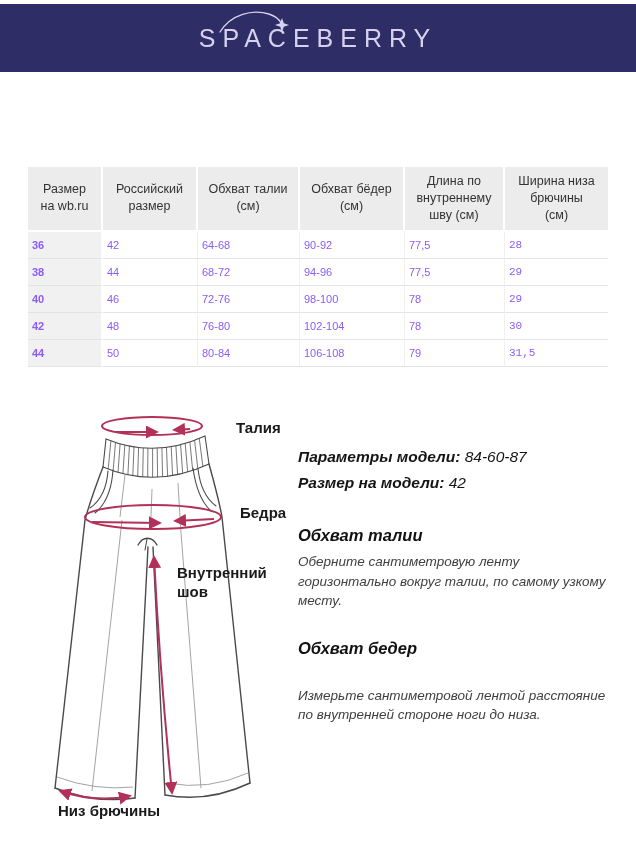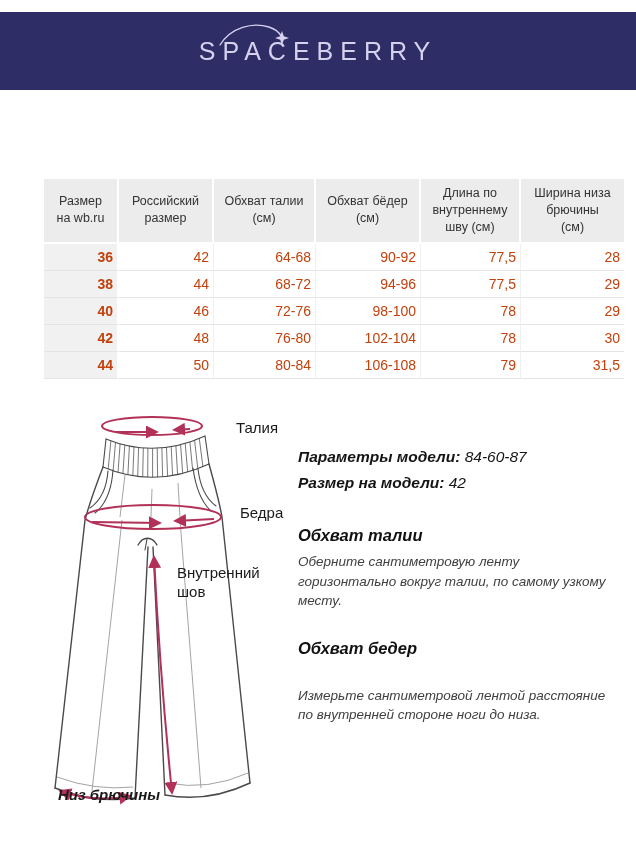--- a/index.html
+++ b/index.html
@@ -5,45 +5,45 @@
   :root{
     --navy:#2e2d66;
     --navy-text:#d6d2ee;
     --accent:#b23158;
   }
   *{margin:0;padding:0;box-sizing:border-box;}
   body{background:#fff;font-family:"Liberation Sans",sans-serif;}
   .page{position:relative;width:636px;height:848px;background:#fff;margin:0 auto;overflow:hidden;}
 
   
-  .brand-header{position:absolute;top:12px;left:0;width:100%;height:78px;background:var(--navy);
+  .brand-header{position:absolute;top:4px;left:0;width:100%;height:68px;background:var(--navy);
     display:flex;align-items:center;justify-content:center;}
   .brand-wrap{position:relative;display:inline-block;}
   .brand-title{font-size:25px;letter-spacing:7px;font-weight:400;color:var(--navy-text);}
   .comet{position:absolute;left:18px;top:-16px;width:75px;height:32px;}
 
   
-  .size-table{position:absolute;left:28px;top:179px;width:580px;border-collapse:separate;border-spacing:0;table-layout:fixed;margin-left:16px;}
+  .size-table{position:absolute;left:28px;top:167px;width:580px;border-collapse:separate;border-spacing:0;table-layout:fixed;}
   .size-table th{background:#ececec;color:#333;font-weight:400;font-size:12.5px;line-height:1.35;
     text-align:center;vertical-align:middle;height:57px;padding:6px 2px;white-space:pre-line;
     border-right:2px solid #fff;border-bottom:2px solid #fff;}
   .size-table th:last-child{border-right:none;}
-  .size-table td{background:#fff;color:#c2410c;font-size:14px;text-align:right;vertical-align:middle;
+  .size-table td{background:#fff;color:#8b5cf6;font-size:11px;text-align:left;vertical-align:middle;
     height:27px;padding:2px 4px;border-bottom:1px solid #e4e4e4;border-right:1px solid #f0f0f0;}
-  .size-table td:last-child{border-right:none;}
+  .size-table td:last-child{border-right:none;font-family:Liberation Mono, monospace;}
   .size-table td:first-child{background:#f1f1f1;font-weight:700;border-right:2px solid #fff;}
 
   
   .diagram{position:absolute;left:20px;top:405px;width:270px;height:440px;}
   .diagram svg{position:absolute;left:0;top:0;}
-  .diagram-label{position:absolute;font-size:15px;font-weight:400;color:#1a1a1a;line-height:19px;}
+  .diagram-label{position:absolute;font-size:15px;font-weight:700;color:#1a1a1a;line-height:19px;}
   .lbl-waist{left:216px;top:13px;}
   .lbl-hips{left:220px;top:98px;}
   .lbl-inseam{left:157px;top:158px;width:108px;}
-  .lbl-hem{left:38px;top:380px;font-weight:700;font-style:italic;}
+  .lbl-hem{left:38px;top:396px;font-weight:700;}
   .outline{fill:none;stroke:#4a4a4a;stroke-width:1.4;stroke-linecap:round;}
   .thin{fill:none;stroke:#4a4a4a;stroke-width:1.1;stroke-linecap:round;}
   .crease{fill:none;stroke:#9a9a9a;stroke-width:0.9;}
   .hemline{fill:none;stroke:#999;stroke-width:0.9;}
   #ribs line{stroke:#555;stroke-width:0.8;}
   .m-line{fill:none;stroke:var(--accent);stroke-width:2;}
 
   
   .info-col{position:absolute;left:298px;top:444px;width:318px;font-style:italic;}
   .model-line{font-size:15.5px;line-height:26px;color:#141414;}

